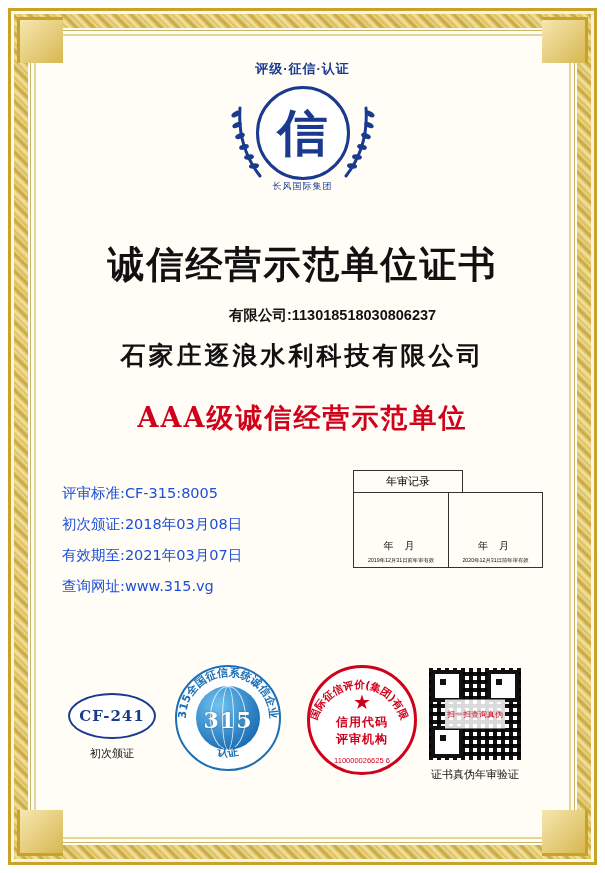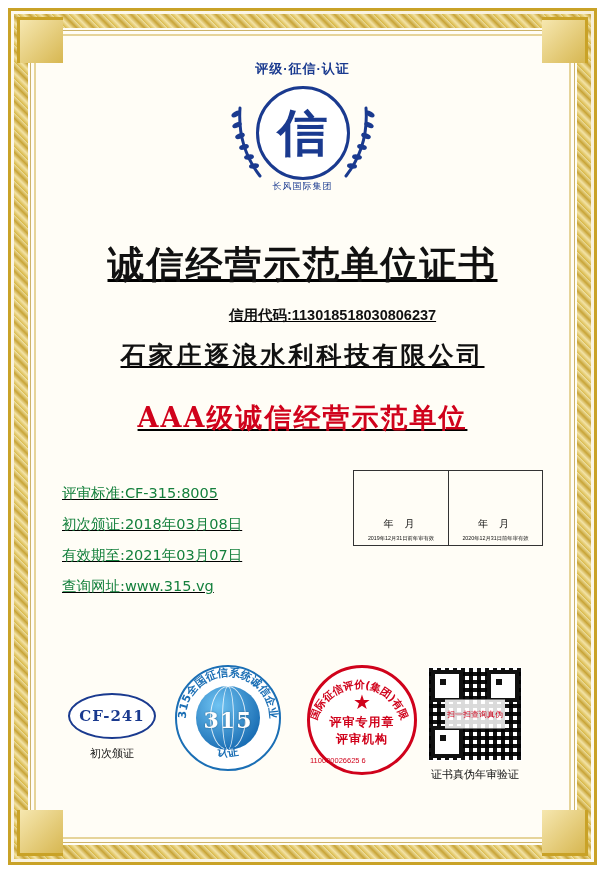--- a/index.html
+++ b/index.html
@@ -75,21 +75,20 @@
   .corner.bl { left: 17px;  bottom: 17px; border-right: none; border-top: none; }
   .corner.br { right: 17px; bottom: 17px; border-left: none;  border-top: none; }
 
   
   .content {
     position: absolute;
     left: 40px;
     top: 40px;
     right: 40px;
     bottom: 40px;
-    text-decoration: underline;
   }
 
   
   .emblem-wrap {
     position: relative;
     height: 165px;
     margin-top: 18px;
   }
   .emblem {
     position: absolute;
@@ -195,21 +194,21 @@
     margin-top: 34px;
     padding: 0 22px 0 22px;
   }
   .details {
     flex: 1 1 auto;
     padding-top: 14px;
   }
   .detail-line {
     font-family: "DejaVu Sans", sans-serif;
     font-size: 14.5px;
-    color: #15803d;
+    color: #1d4ed8;
     margin-bottom: 12px;
     white-space: nowrap;
   }
   .annual {
     flex: 0 0 auto;
     width: 190px;
   }
   .annual-title {
     border: 1px solid #333;
     border-bottom: none;
@@ -371,21 +370,21 @@
     text-align: center;
     font-size: 12px;
     font-weight: bold;
     color: #d0021b;
     letter-spacing: 1px;
   }
   .red-code {
     position: absolute;
     left: 0; right: 0;
     bottom: 7px;
-    text-align: left;
+    text-align: center;
     font-size: 7.5px;
     color: #d0021b;
   }
 
   
   .seal-qr { right: 24px; top: 2px; width: 116px; }
   .qr {
     width: 92px;
     height: 92px;
     margin: 0 auto;
@@ -478,33 +477,34 @@
         </svg>
 
         <div class="emblem-circle">
           <span class="emblem-char">信</span>
         </div>
         <div class="emblem-ribbon">长风国际集团</div>
       </div>
     </div>
 
     <div class="main-title">诚信经营示范单位证书</div>
-    <div class="code-line">信用代码:113018518030806237</div>
+    <div class="code-line">有限公司:113018518030806237</div>
     <div class="company-name">石家庄逐浪水利科技有限公司</div>
     <div class="grade-line">AAA级诚信经营示范单位</div>
 
     <div class="mid-row">
       <div class="details">
         <div class="detail-line">评审标准:CF-315:8005</div>
         <div class="detail-line">初次颁证:2018年03月08日</div>
         <div class="detail-line">有效期至:2021年03月07日</div>
         <div class="detail-line">查询网址:www.315.vg</div>
       </div>
 
       <div class="annual">
+        <div class="annual-title">年审记录</div>
         <div class="annual-box">
           <div class="annual-cell">
             <div class="annual-ym">年 月</div>
             <div class="annual-foot">2019年12月31日前年审有效</div>
           </div>
           <div class="annual-cell">
             <div class="annual-ym">年 月</div>
             <div class="annual-foot">2020年12月31日前年审有效</div>
           </div>
         </div>
@@ -543,21 +543,21 @@
         <div class="red-seal">
           <svg viewBox="0 0 104 104" width="104" height="104" style="position:absolute;left:-3px;top:-3px;">
             <defs>
               <path id="redTop" d="M 10,54 A 44,44 0 0 1 94,54"></path>
             </defs>
             <text font-size="10.5" font-weight="bold" fill="#d0021b" font-family="DejaVu Sans, sans-serif">
               <textPath href="#redTop" startOffset="50%" text-anchor="middle">长风国际征信评价(集团)有限公司</textPath>
             </text>
           </svg>
           <div class="red-star">★</div>
-          <div class="red-mid">评审专用章</div>
+          <div class="red-mid">信用代码</div>
           <div class="red-sub">评审机构</div>
           <div class="red-code">110000026625 6</div>
         </div>
       </div>
 
       <div class="seal seal-qr">
         <div class="qr">
           <div class="qr-eye tl"></div>
           <div class="qr-eye tr"></div>
           <div class="qr-eye bl"></div>

